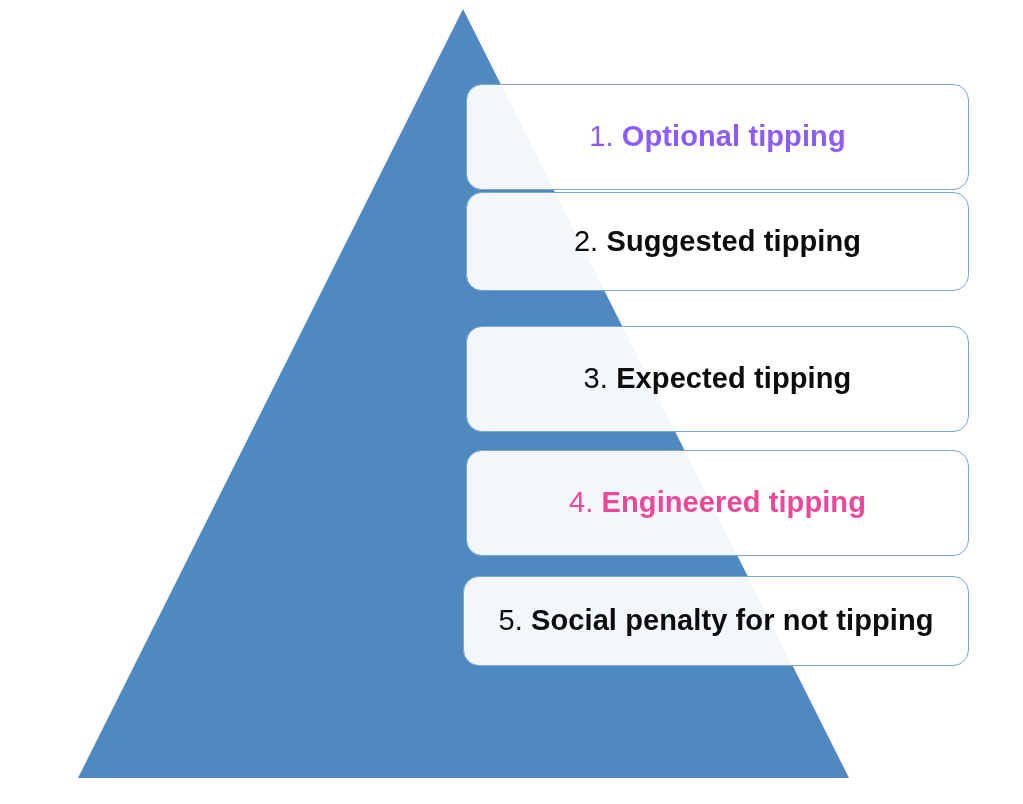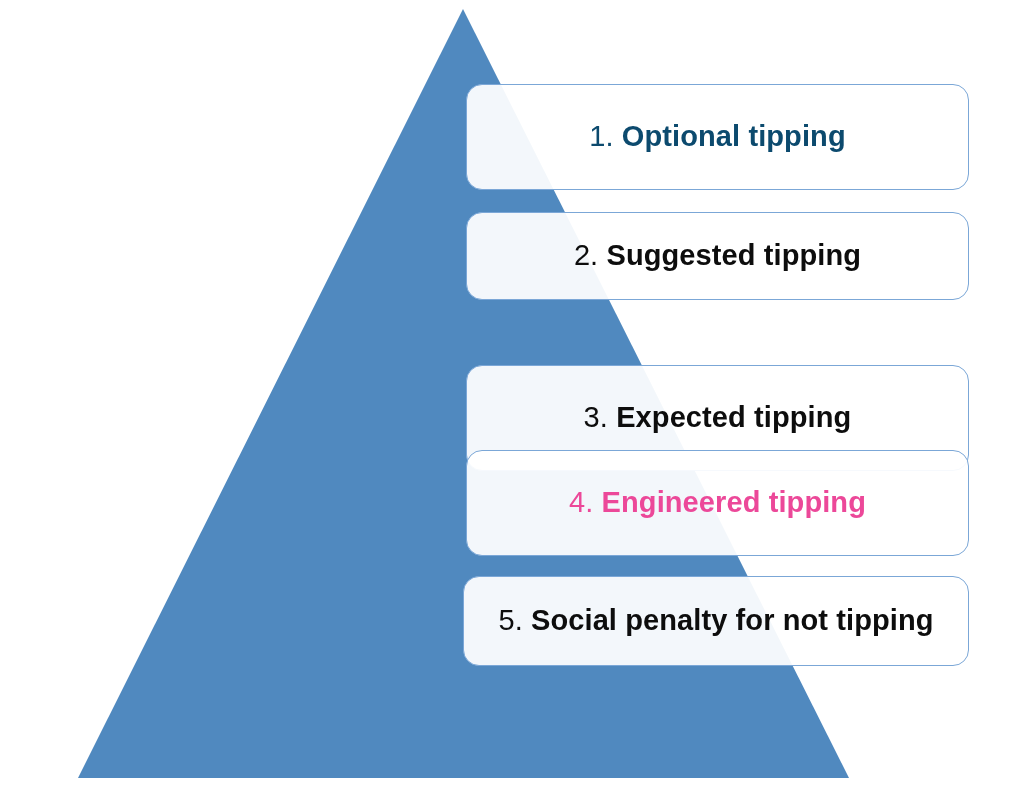--- a/index.html
+++ b/index.html
@@ -58,32 +58,32 @@
 </head>
 <body>
 
 <div id="stage" style="background: rgb(255, 255, 255);">
 
   <svg id="pyramid-svg" viewBox="0 0 1023 804" aria-hidden="true">
     <polygon id="pyramid-poly" points="463,9 849,778 78,778" fill="#5089BF"></polygon>
   </svg>
 
   <div class="step-box" id="step-box-1" style="left: 466px; top: 84px; width: 503px; height: 106px; border-color: rgb(123, 167, 215); border-radius: 16px;">
-    <div class="step-label" style="color: #0c4a6e;">
+    <div class="step-label" style="color: #8b5cf6;">
       <span class="step-num">1.</span><span>&nbsp;</span><span class="step-text">Optional tipping</span>
     </div>
   </div>
 
-  <div class="step-box" id="step-box-2" style="left: 466px; top: 212px; width: 503px; height: 88px; border-color: rgb(123, 167, 215); border-radius: 16px;">
+  <div class="step-box" id="step-box-2" style="left: 466px; top: 192px; width: 503px; height: 99px; border-color: rgb(123, 167, 215); border-radius: 16px;">
     <div class="step-label" style="color: rgb(13, 13, 13);">
       <span class="step-num">2.</span><span>&nbsp;</span><span class="step-text">Suggested tipping</span>
     </div>
   </div>
 
-  <div class="step-box" id="step-box-3" style="left: 466px; top: 326px; width: 503px; height: 106px; border-color: rgb(123, 167, 215); border-radius: 16px; margin-top: 39px;">
+  <div class="step-box" id="step-box-3" style="left: 466px; top: 326px; width: 503px; height: 106px; border-color: rgb(123, 167, 215); border-radius: 16px;">
     <div class="step-label" style="color: rgb(13, 13, 13);">
       <span class="step-num">3.</span><span>&nbsp;</span><span class="step-text">Expected tipping</span>
     </div>
   </div>
 
   <div class="step-box" id="step-box-4" style="left: 466px; top: 450px; width: 503px; height: 106px; border-color: rgb(123, 167, 215); border-radius: 16px;">
     <div class="step-label" style="color: #ec4899;">
       <span class="step-num">4.</span><span>&nbsp;</span><span class="step-text">Engineered tipping</span>
     </div>
   </div>

